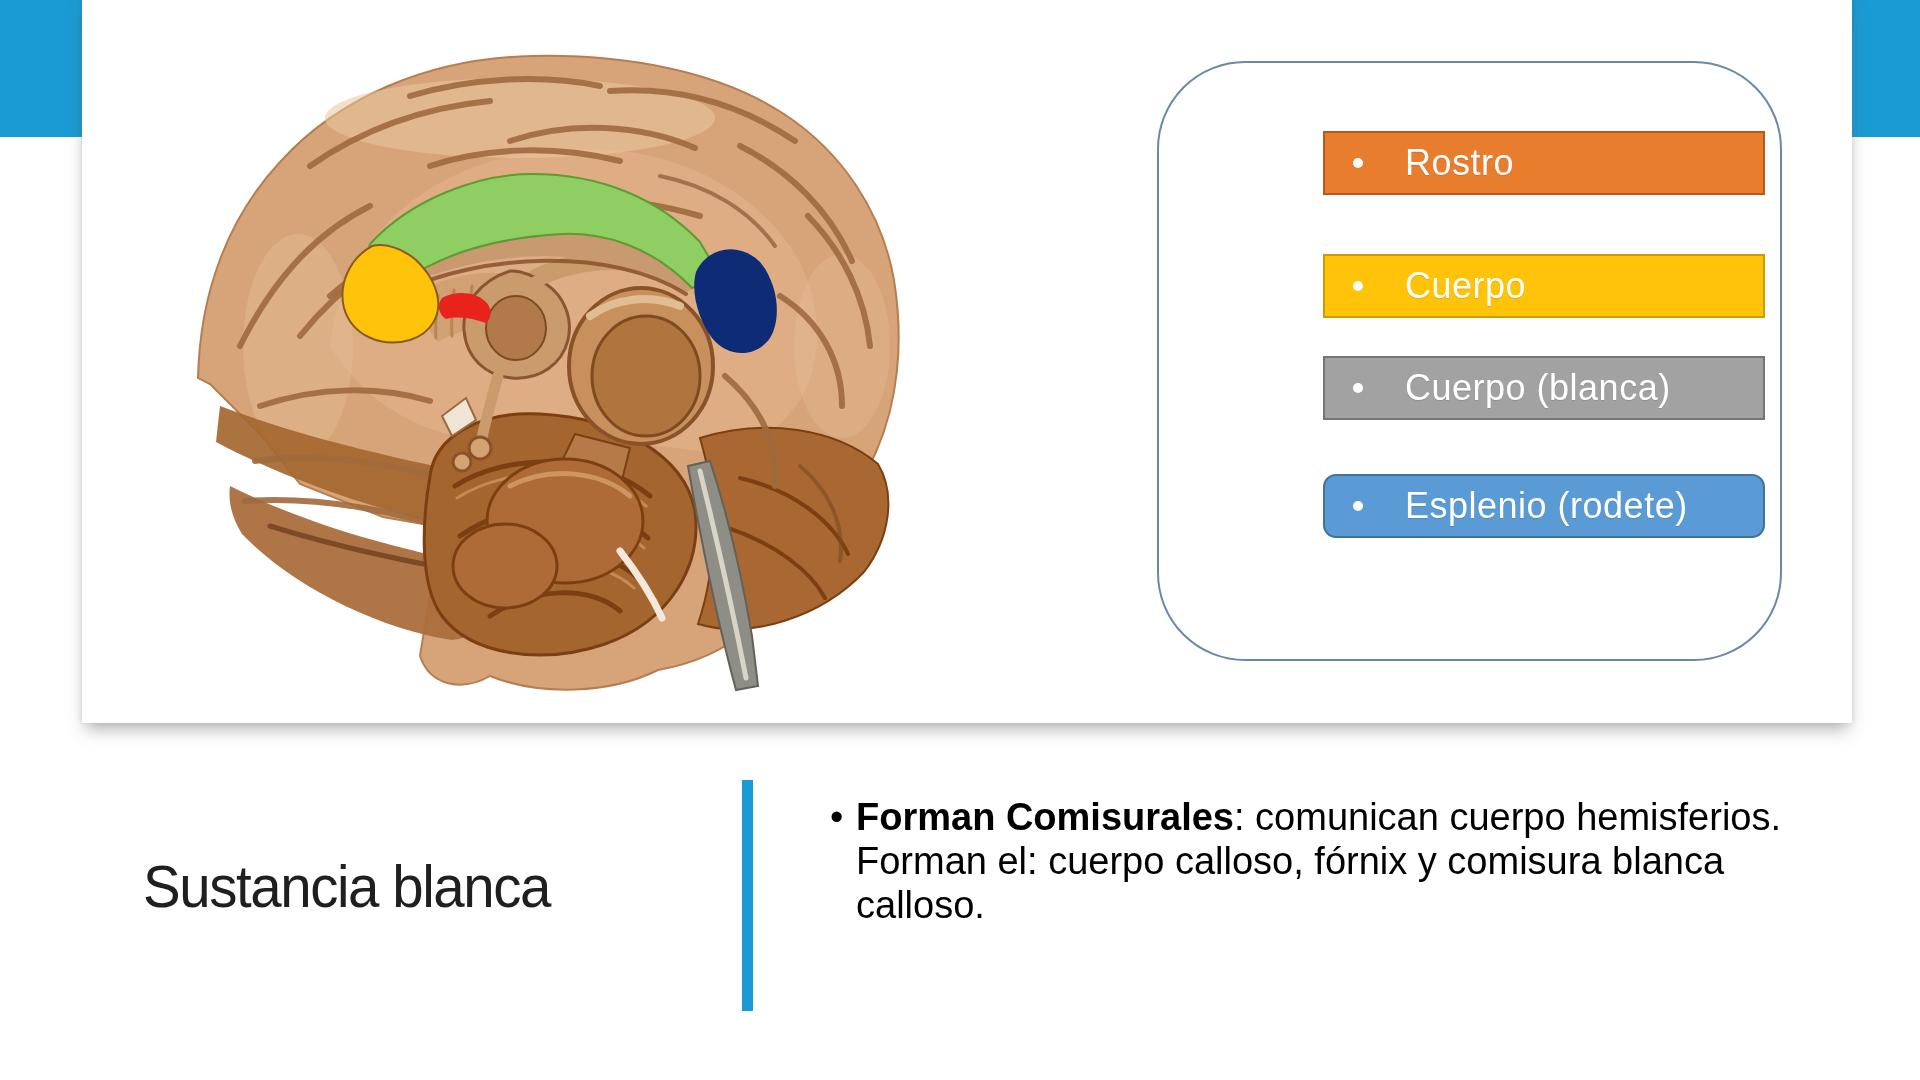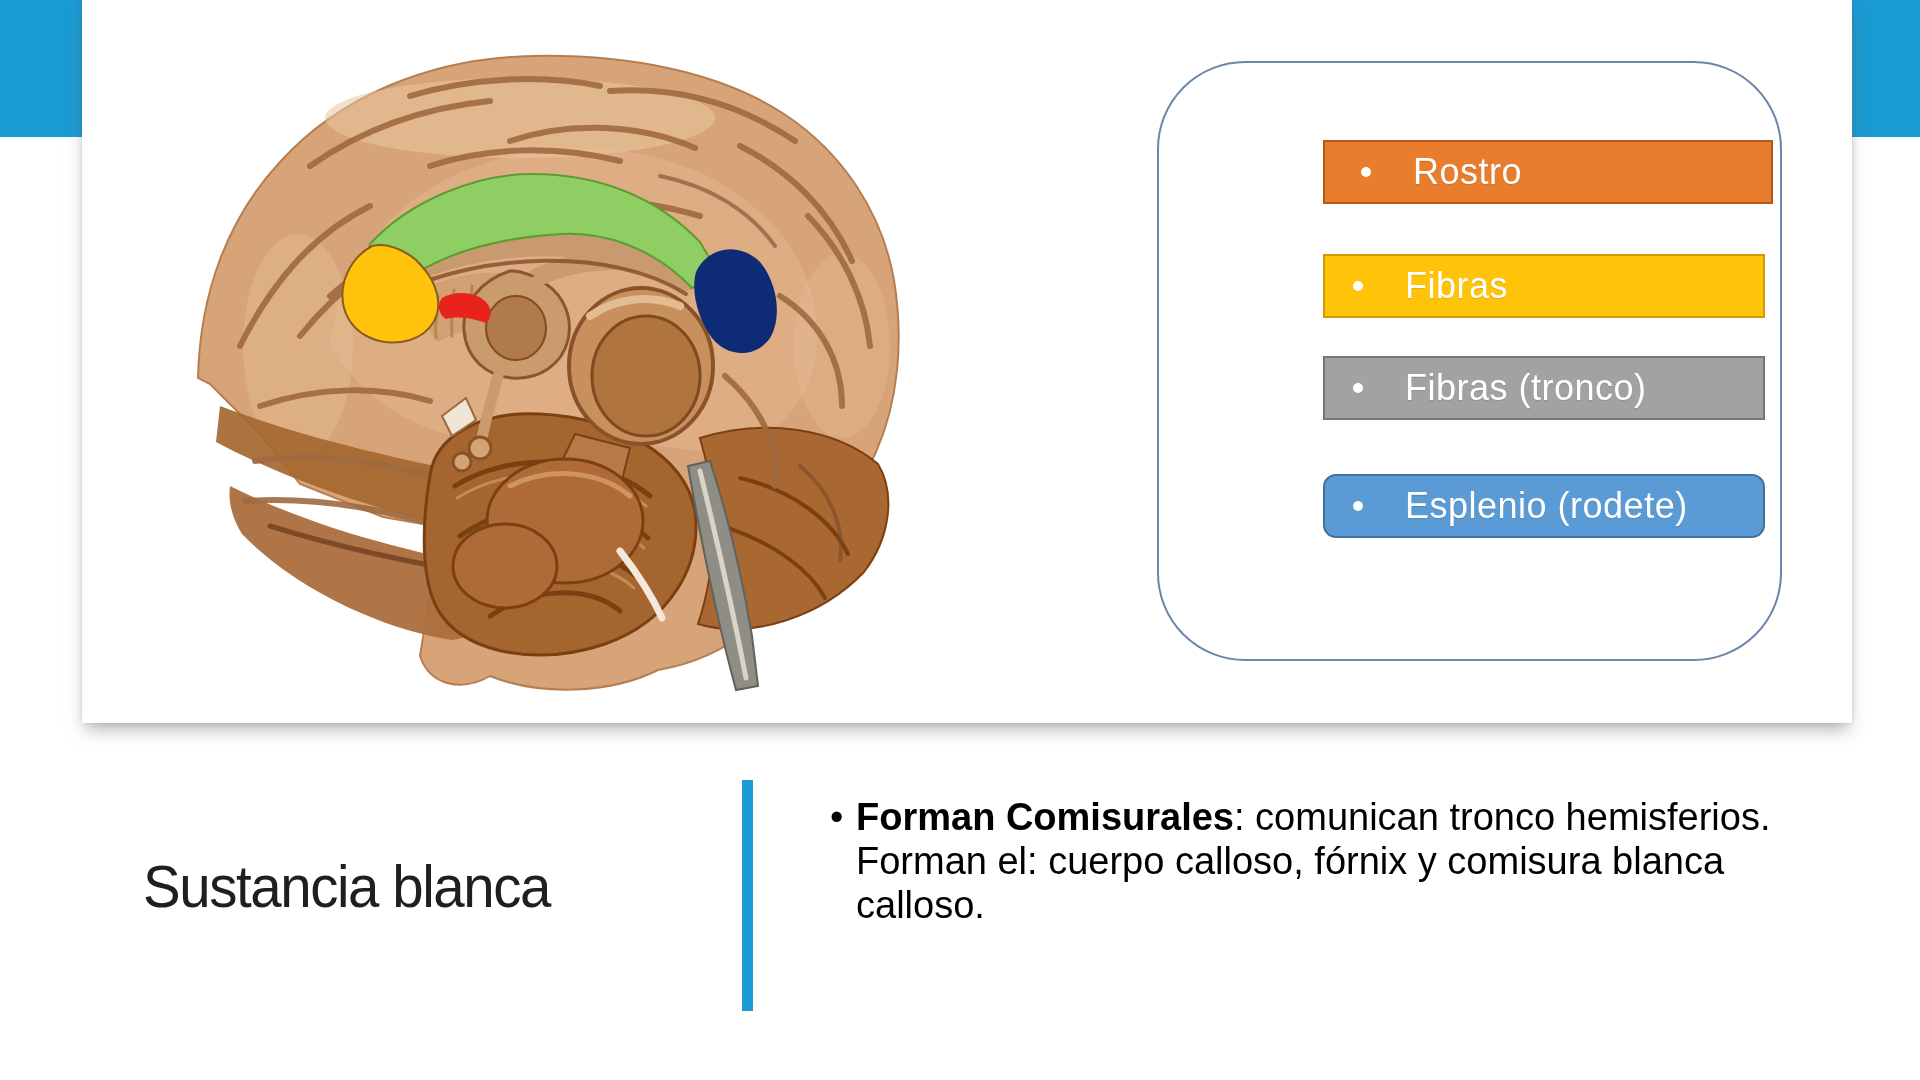--- a/index.html
+++ b/index.html
@@ -10,21 +10,21 @@
   #accent-right{left:1852px;width:68px;}
   #card{position:absolute;left:82px;top:-6px;width:1770px;height:729px;background:#ffffff;
         box-shadow:0 10px 16px -4px rgba(100,100,100,0.50), 0 0 5px rgba(0,0,0,0.10);}
   #brain-wrap{position:absolute;left:98px;top:52px;width:740px;height:652px;}
   #legend-panel{position:absolute;left:1075px;top:67px;width:621px;height:596px;
         border:2px solid #6c88a8;border-radius:88px;background:#ffffff;}
   .bar{position:absolute;left:164px;width:438px;height:60px;border:2px solid;
        display:flex;align-items:center;color:#ffffff;font-size:36px;letter-spacing:.5px;}
   .bar .dot{width:10px;height:10px;border-radius:50%;background:#ffffff;margin-left:28px;flex:0 0 auto;}
   .bar .lbl{margin-left:42px;white-space:nowrap;text-shadow:0 1px 1px rgba(0,0,0,0.12);}
-  #bar-0{top:77px;padding-left:8px;} #bar-1{top:191px;} #bar-2{top:293px;} #bar-3{top:411px;}
+  #bar-0{top:68px;} #bar-1{top:191px;} #bar-2{top:293px;} #bar-3{top:411px;}
   #divider{position:absolute;left:742px;top:780px;width:11px;height:231px;}
   #title{position:absolute;left:143px;top:852px;font-size:60px;color:#1f1f1f;
          letter-spacing:-1.5px;transform:scaleX(.94);transform-origin:left center;white-space:nowrap;}
   #body-block{position:absolute;left:830px;top:795px;width:1050px;font-size:38px;line-height:44px;color:#000;}
   .body-line{padding-left:26px;white-space:nowrap;}
   .body-line .bullet{position:absolute;left:0;}
   .bold{font-weight:bold;}
 </style>
 </head>
 <body>
@@ -147,38 +147,38 @@
       </svg>
     </div>
 
     <div id="legend-panel">
       <div class="bar" id="bar-0" style="background-color: rgb(232, 125, 46); border-color: rgb(180, 90, 28);">
         <span class="dot"></span>
         <span class="lbl">Rostro</span>
       </div>
       <div class="bar" id="bar-1" style="background-color: rgb(255, 195, 10); border-color: rgb(207, 154, 2);">
         <span class="dot"></span>
-        <span class="lbl">Fibras</span>
+        <span class="lbl">Cuerpo</span>
       </div>
       <div class="bar" id="bar-2" style="background-color: rgb(162, 162, 162); border-color: rgb(118, 118, 118);">
         <span class="dot"></span>
-        <span class="lbl">Fibras (tronco)</span>
+        <span class="lbl">Cuerpo (blanca)</span>
       </div>
       <div class="bar" id="bar-3" style="background-color: rgb(91, 155, 213); border-color: rgb(65, 113, 156); border-radius: 13px;">
         <span class="dot"></span>
         <span class="lbl">Esplenio (rodete)</span>
       </div>
     </div>
   </div>
 
   <div id="divider" style="background-color: rgb(27, 155, 211);"></div>
 
   <div id="title">Sustancia blanca</div>
 
   <div id="body-block" style="position:absolute;">
     <div class="body-line" style="position:relative;">
-      <span class="bullet">•</span><span class="bold">Forman Comisurales</span><span>: comunican tronco hemisferios.</span>
+      <span class="bullet">•</span><span class="bold">Forman Comisurales</span><span>: comunican cuerpo hemisferios.</span>
     </div>
     <div class="body-line">Forman el: cuerpo calloso, fórnix y comisura blanca</div>
     <div class="body-line">calloso.</div>
   </div>
 
 </div>
 
 </body></html>

